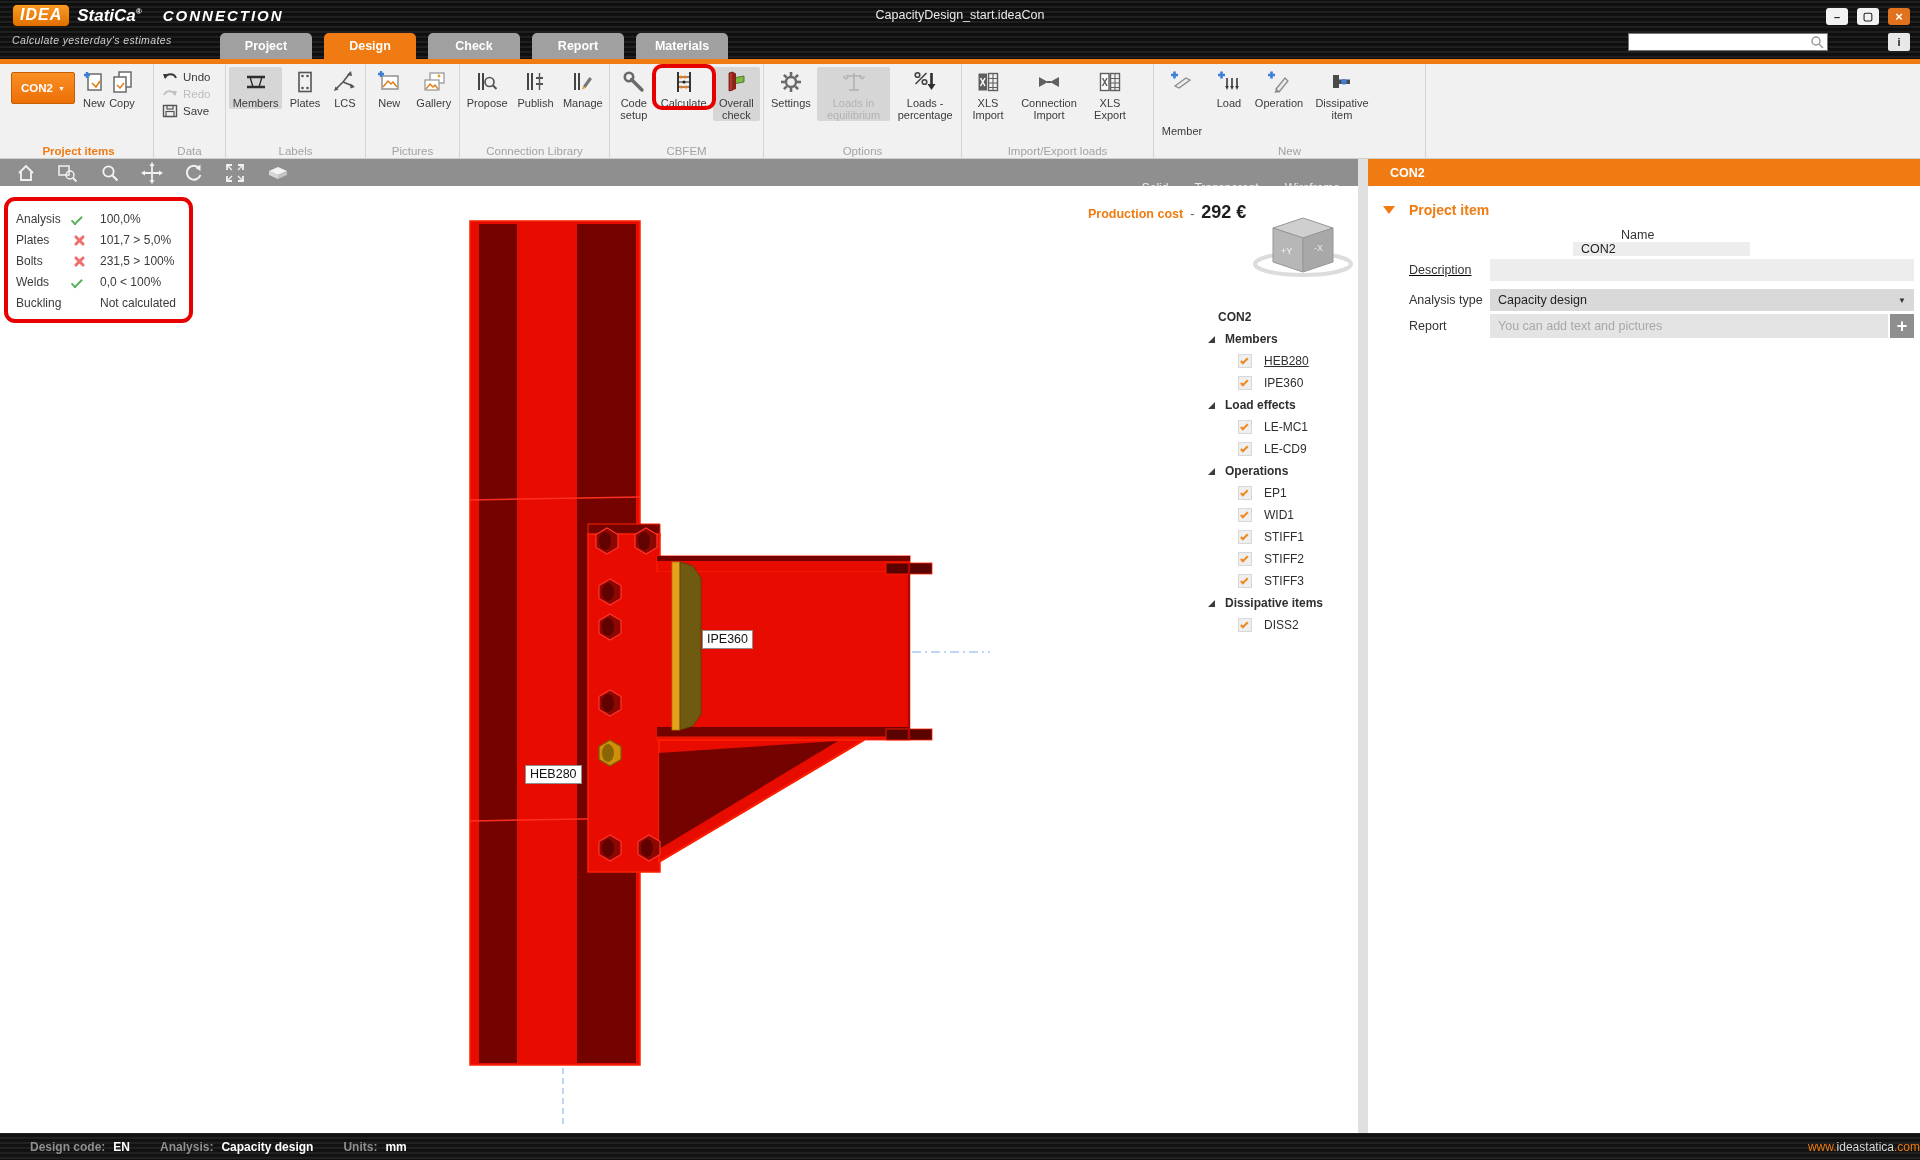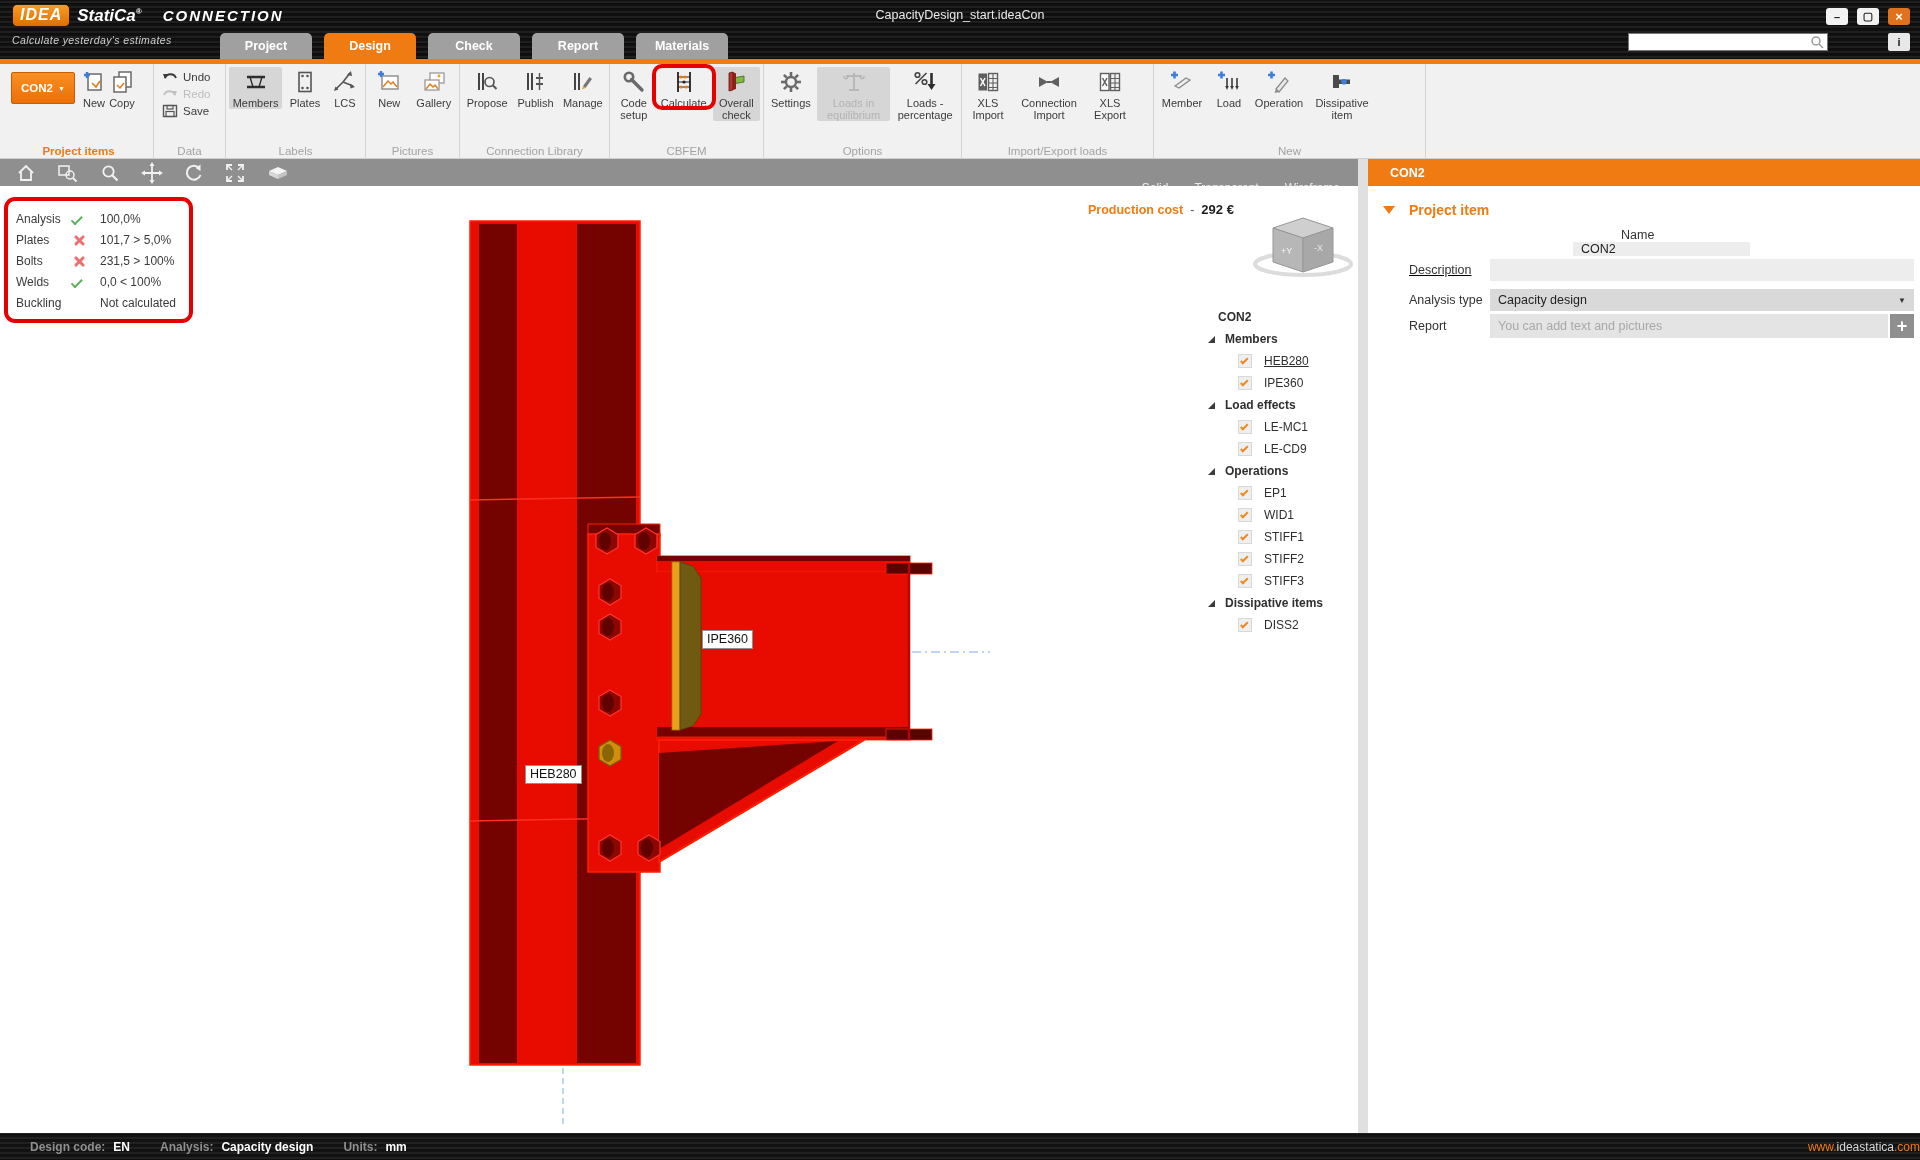--- a/index.html
+++ b/index.html
@@ -95,21 +95,21 @@
   .cross { position:relative; display:inline-block; width:14px; height:14px; }
   .cross::before,.cross::after { content:""; position:absolute; left:1px; top:6px; width:13px; height:3px;
     border-radius:2px; background:#ef6f6f; }
   .cross::before { transform:rotate(45deg); }
   .cross::after { transform:rotate(-45deg); }
 
   .prod-cost { position:absolute; left:1088px; top:16px; display:flex; gap:7px; align-items:baseline;
     font-size:12.5px; }
   .prod-lbl { color:#f07b12; font-weight:bold; }
   .prod-dash { color:#555; }
-  .prod-val { color:#1e1e1e; font-weight:bold; font-size:13px; }
+  .prod-val { color:#1e1e1e; font-weight:bold; font-size:18px; }
 
   .nav-cube { position:absolute; left:1248px; top:22px; }
 
   .model-tag { position:absolute; background:#fff; border:1px solid #8f8f8f; font-size:12.5px;
     color:#111; padding:1px 4px 2px; }
 
   
   .tree { position:absolute; left:1206px; top:120px; width:150px; }
   .trow { height:22px; display:flex; align-items:center; }
   .tlabel { font-size:12px; color:#2f2f2f; }
@@ -440,21 +440,21 @@
           <path d="M13.5,9.5 h9 M13.5,14 h9 M13.5,18.5 h9 M18,4.5 v17" stroke="#5f5f5f" stroke-width="1.1"></path>
         </svg>
         <div class="lbl">XLS Export</div>
       </div>
     </div>
     <div class="grp-caption">Import/Export loads</div>
   </div>
 
   <div class="grp" style="left:1154px;width:272px;">
     <div class="grp-buttons">
-      <div class="rbtn" style="width:50px;">
+      <div class="rbtn" style="width:50px;gap:28px;">
         <svg class="icon26" viewBox="0 0 26 26">
           <polygon points="6,17 17,9 21,11 10,19" fill="#eee" stroke="#8a8a8a" stroke-width="1.3"></polygon>
           <path d="M2,6 h7 M5.5,2.5 v7" stroke="#3d7fd6" stroke-width="2.6"></path>
         </svg>
         <div class="lbl">Member</div>
       </div>
       <div class="rbtn" style="width:40px;">
         <svg class="icon26" viewBox="0 0 26 26">
           <g stroke="#3a3a3a" stroke-width="1.6">
             <line x1="11" y1="9" x2="11" y2="18"></line>

